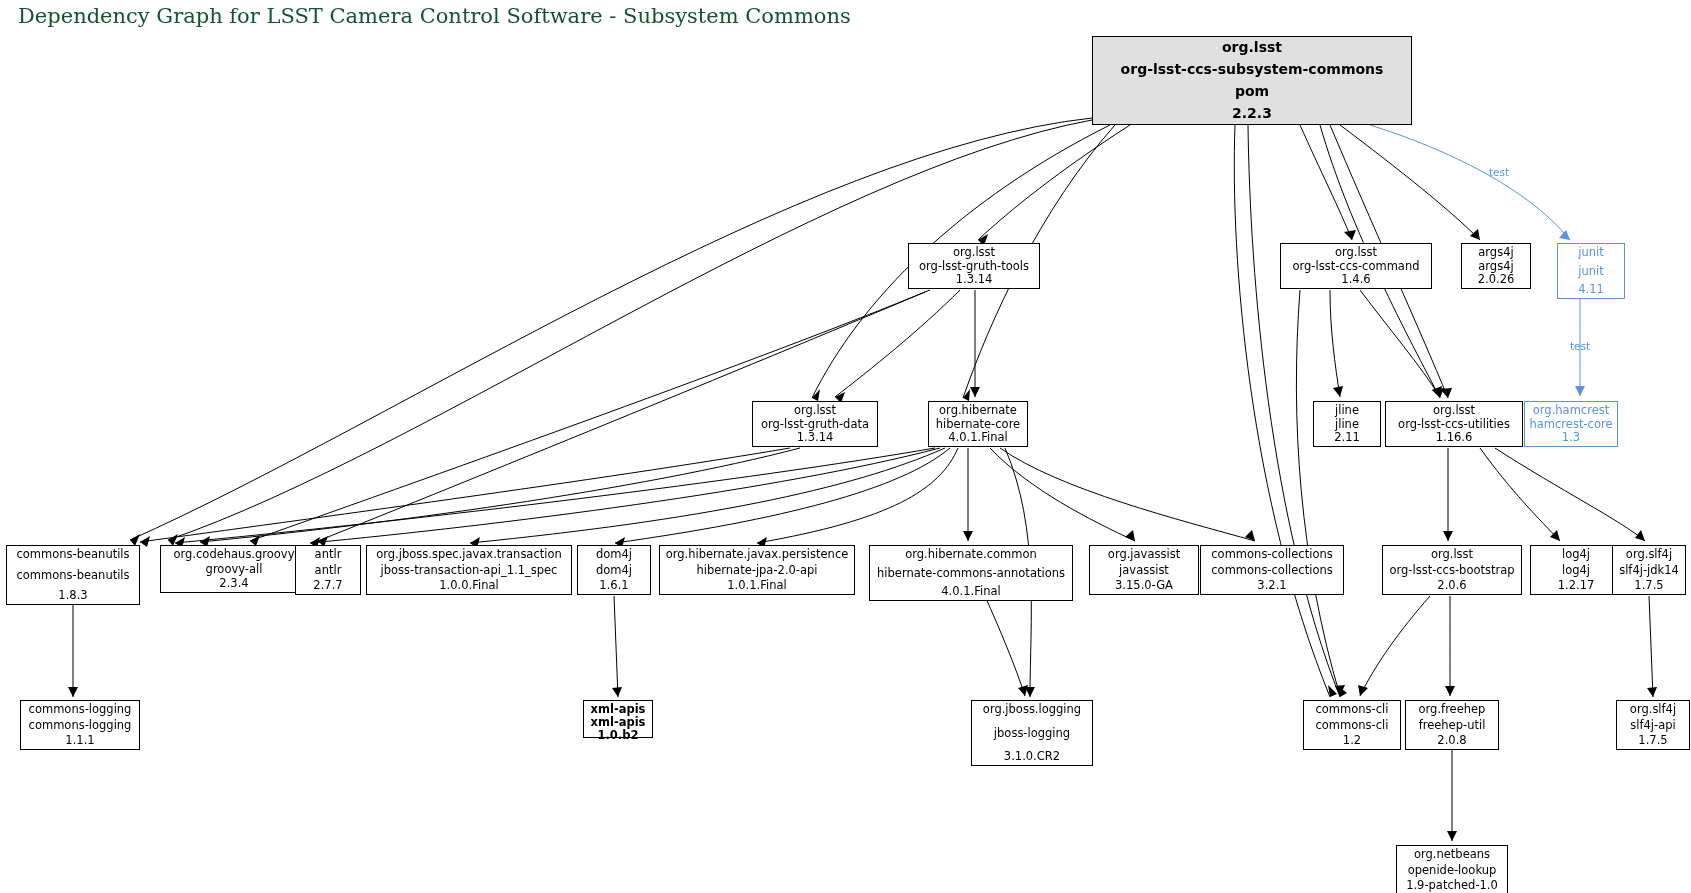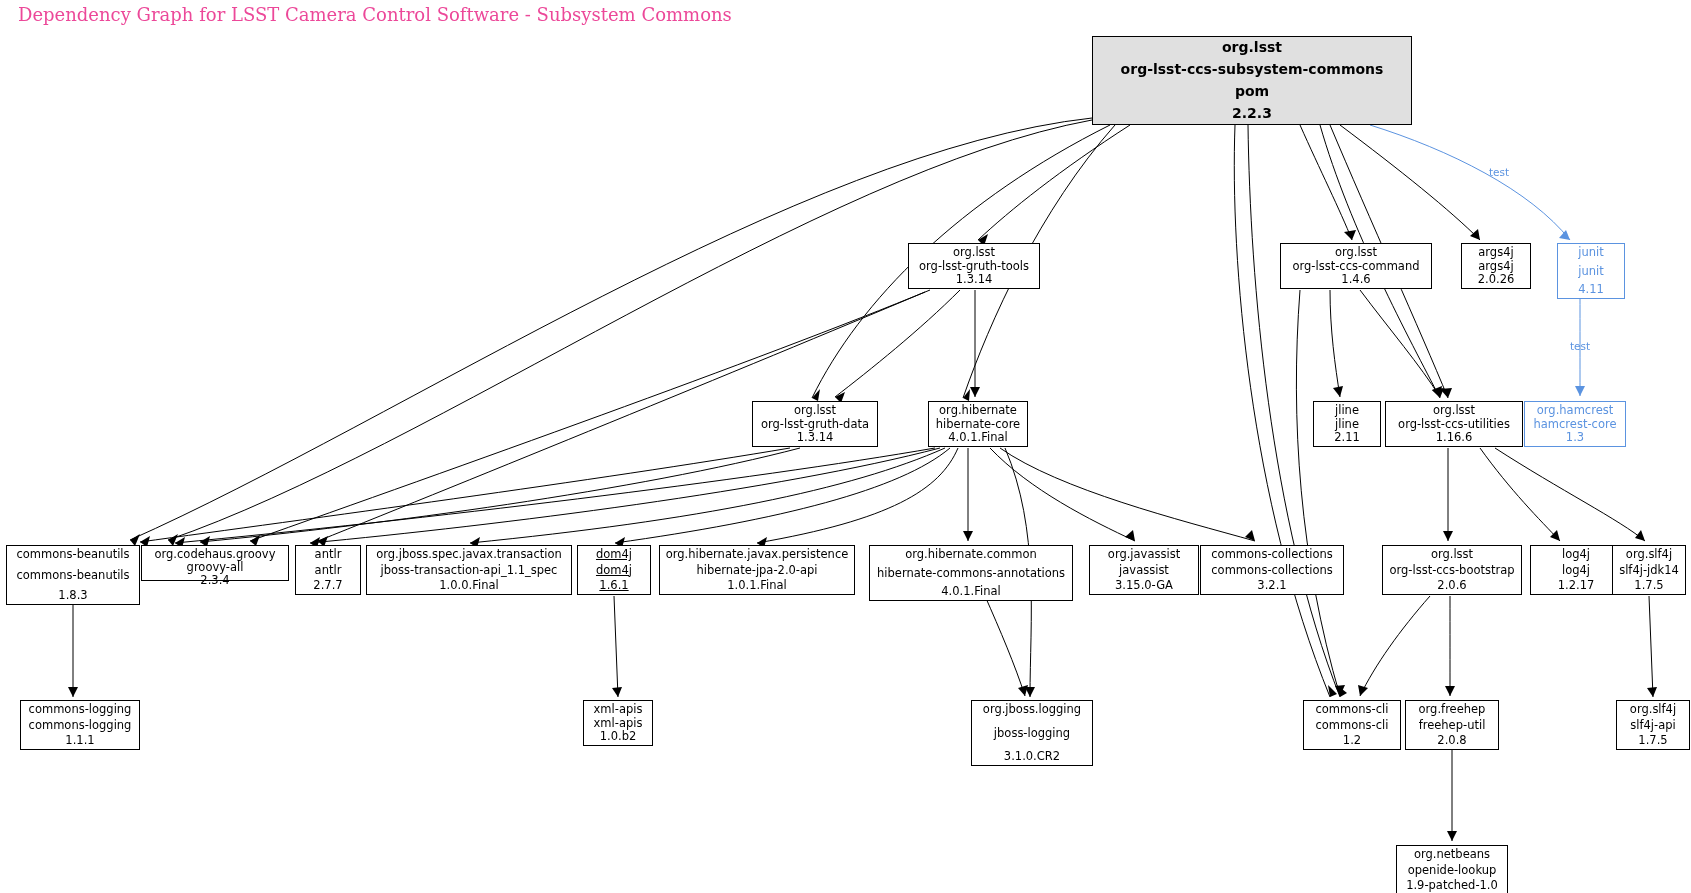--- a/index.html
+++ b/index.html
@@ -12,22 +12,22 @@
     width: 1691px;
     height: 893px;
     position: relative;
     overflow: hidden;
   }
   #title {
     position: absolute;
     left: 18px;
     top: 4px;
     font-family: "DejaVu Serif", serif;
-    font-size: 18px;
-    color: #ec4899;
+    font-size: 21px;
+    color: #14532d;
     white-space: nowrap;
   }
   #graph {
     position: absolute;
     left: 0;
     top: 0;
     width: 1691px;
     height: 893px;
   }
   .node {
@@ -232,46 +232,46 @@
     <div class="node" style="left: 1313px; top: 401px; width: 68px; height: 46px;">
       <div>jline</div>
       <div>jline</div>
       <div>2.11</div>
     </div>
     <div class="node" style="left: 1385px; top: 401px; width: 138px; height: 46px;">
       <div>org.lsst</div>
       <div>org-lsst-ccs-utilities</div>
       <div>1.16.6</div>
     </div>
-    <div class="node test" style="left: 1524px; top: 401px; width: 102px; height: 46px;">
+    <div class="node test" style="left: 1524px; top: 401px; width: 94px; height: 46px;">
       <div>org.hamcrest</div>
       <div>hamcrest-core</div>
       <div>1.3</div>
     </div>
     <div class="node" style="left: 6px; top: 545px; width: 134px; height: 60px;">
       <div>commons-beanutils</div>
       <div>commons-beanutils</div>
       <div>1.8.3</div>
     </div>
-    <div class="node" style="left: 141px; top: 545px; width: 148px; height: 36px;">
+    <div class="node" style="left: 160px; top: 545px; width: 148px; height: 48px;">
       <div>org.codehaus.groovy</div>
       <div>groovy-all</div>
       <div>2.3.4</div>
     </div>
     <div class="node" style="left: 295px; top: 545px; width: 66px; height: 50px;">
       <div>antlr</div>
       <div>antlr</div>
       <div>2.7.7</div>
     </div>
     <div class="node" style="left: 366px; top: 545px; width: 206px; height: 50px;">
       <div>org.jboss.spec.javax.transaction</div>
       <div>jboss-transaction-api_1.1_spec</div>
       <div>1.0.0.Final</div>
     </div>
-    <div class="node" style="left: 577px; top: 545px; width: 74px; height: 50px; text-decoration: underline;">
+    <div class="node" style="left: 577px; top: 545px; width: 74px; height: 50px;">
       <div>dom4j</div>
       <div>dom4j</div>
       <div>1.6.1</div>
     </div>
     <div class="node" style="left: 659px; top: 545px; width: 196px; height: 50px;">
       <div>org.hibernate.javax.persistence</div>
       <div>hibernate-jpa-2.0-api</div>
       <div>1.0.1.Final</div>
     </div>
     <div class="node" style="left: 869px; top: 545px; width: 204px; height: 56px;">
@@ -302,21 +302,21 @@
     <div class="node" style="left: 1612px; top: 545px; width: 74px; height: 50px;">
       <div>org.slf4j</div>
       <div>slf4j-jdk14</div>
       <div>1.7.5</div>
     </div>
     <div class="node" style="left: 20px; top: 700px; width: 120px; height: 50px;">
       <div>commons-logging</div>
       <div>commons-logging</div>
       <div>1.1.1</div>
     </div>
-    <div class="node" style="left: 583px; top: 700px; width: 70px; height: 46px;">
+    <div class="node" style="left: 583px; top: 700px; width: 70px; height: 38px; font-weight: bold;">
       <div>xml-apis</div>
       <div>xml-apis</div>
       <div>1.0.b2</div>
     </div>
     <div class="node" style="left: 971px; top: 700px; width: 122px; height: 66px;">
       <div>org.jboss.logging</div>
       <div>jboss-logging</div>
       <div>3.1.0.CR2</div>
     </div>
     <div class="node" style="left: 1303px; top: 700px; width: 98px; height: 50px;">

